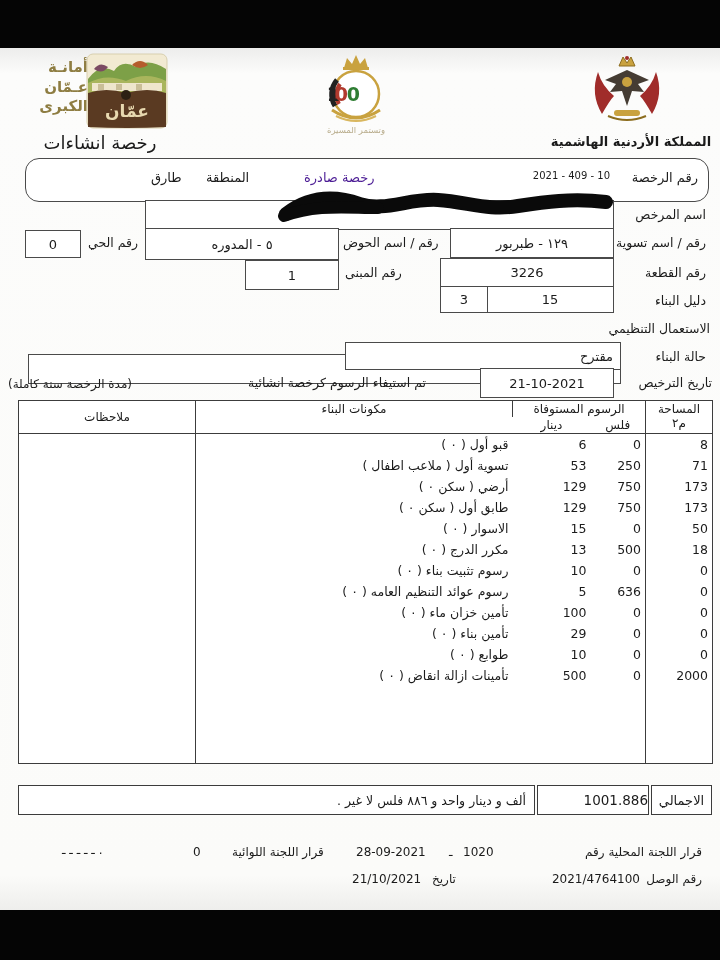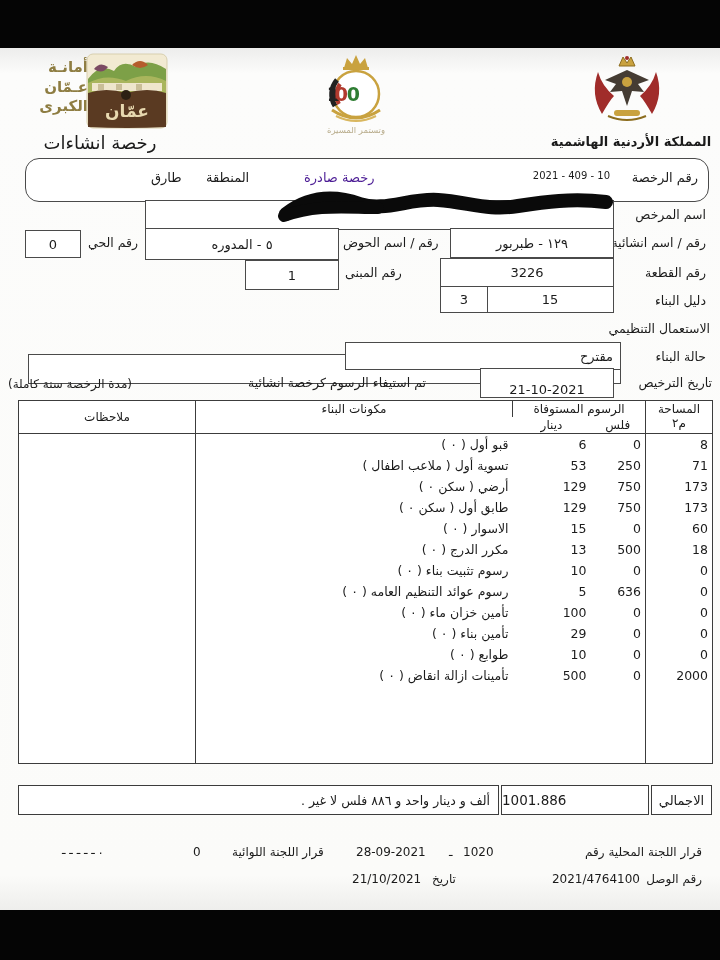--- a/index.html
+++ b/index.html
@@ -36,21 +36,21 @@
   .bl{border-left:1.3px solid #3c3c3c;}
   .c-area,.c-fils,.c-dinar{text-align:right;}
   .c-dinar{padding-left:8px;}
   .c-component{text-align:right;padding-right:4px;}
   tr.filler td{height:77px;}
   
   .totals{position:absolute;left:18px;top:737px;width:694px;height:30px;display:flex;direction:rtl;}
   .tcell{border:1.3px solid #3c3c3c;background:#fff;display:flex;align-items:center;height:100%;
          box-sizing:border-box;font-size:13px;}
   .tcell.label{width:61px;justify-content:center;margin-left:2px;}
-  .tcell.value{width:148px;justify-content:flex-end;margin-left:2px;font-size:13.5px;}
+  .tcell.value{width:112px;justify-content:flex-start;margin-left:2px;font-size:13.5px;}
   .tcell.words{flex:1;justify-content:flex-start;padding-right:8px;font-size:12.5px;}
   
   .f-txt{position:absolute;font-size:12px;white-space:nowrap;}
   .scribble{position:absolute;left:276px;top:139px;pointer-events:none;}
 </style>
 </head>
 <body>
 
 <div class="photo">
   <div class="bar top"></div>
@@ -114,21 +114,21 @@
       <span style="left:125px;">طارق</span>
     </div>
 
     <span class="lbl" style="right:14px;top:159px;">اسم المرخص</span>
     <div class="box" style="left:145px;top:152px;width:467px;height:28px;"></div>
     <svg class="scribble" width="340" height="40" viewBox="0 0 340 40">
       <path d="M10 27 C 32 10, 58 8, 84 17 C 108 25, 134 11, 162 13 C 192 15, 212 24, 242 19 C 268 15, 296 11, 330 15" stroke="#0a0a0a" stroke-width="14" fill="none" stroke-linecap="round"></path>
       <path d="M8 29 C 40 17, 70 21, 102 21" stroke="#0a0a0a" stroke-width="12" fill="none" stroke-linecap="round"></path>
     </svg>
 
-    <span class="lbl" style="right:14px;top:187px;">رقم / اسم انشائية</span>
+    <span class="lbl" style="right:14px;top:187px;">رقم / اسم تسوية</span>
     <div class="box" style="left:450px;top:180px;width:162px;height:28px;">
       <span>١٢٩ - طبربور</span>
     </div>
     <span class="lbl" style="left:343px;top:187px;">رقم / اسم الحوض</span>
     <div class="box" style="left:145px;top:180px;width:192px;height:30px;">
       <span>٥ - المدوره</span>
     </div>
     <span class="lbl" style="left:88px;top:187px;">رقم الحي</span>
     <div class="box" style="left:25px;top:182px;width:54px;height:26px;">
       <span class="ltr">0</span>
@@ -155,21 +155,21 @@
     <div class="box rt" style="left:28px;top:266px;width:584px;height:28px;margin-top:40px;">
       <span>سكن ج ،</span>
     </div>
 
     <span class="lbl" style="right:14px;top:301px;">حالة البناء</span>
     <div class="box rt" style="left:345px;top:294px;width:267px;height:26px;">
       <span>مقترح</span>
     </div>
 
     <span class="lbl" style="right:8px;top:327px;">تاريخ الترخيص</span>
-    <div class="box" style="left:480px;top:320px;width:132px;height:28px;align-items:flex-end;">
+    <div class="box" style="left:480px;top:320px;width:132px;height:28px;">
       <span class="ltr">21-10-2021</span>
     </div>
     <span class="lbl" style="left:248px;top:327px;">تم استيفاء الرسوم كرخصة انشائية</span>
     <span class="lbl" style="left:8px;top:329px;font-size:12px;">(مدة الرخصة سنة كاملة)</span>
 
     <table class="fees">
       <colgroup>
         <col style="width:67px">
           <col style="width:55px">
           <col style="width:78px">
@@ -214,21 +214,21 @@
             <td class="c-notes bl"></td>
           </tr>
           <tr>
             <td class="c-area bl">173</td>
             <td class="c-fils">750</td>
             <td class="c-dinar">129</td>
             <td class="c-component bl">طابق أول ( سكن ٠ )</td>
             <td class="c-notes bl"></td>
           </tr>
           <tr>
-            <td class="c-area bl">60</td>
+            <td class="c-area bl">50</td>
             <td class="c-fils">0</td>
             <td class="c-dinar">15</td>
             <td class="c-component bl">الاسوار  ( ٠ )</td>
             <td class="c-notes bl"></td>
           </tr>
           <tr>
             <td class="c-area bl">18</td>
             <td class="c-fils">500</td>
             <td class="c-dinar">13</td>
             <td class="c-component bl">مكرر الدرج  ( ٠ )</td>

